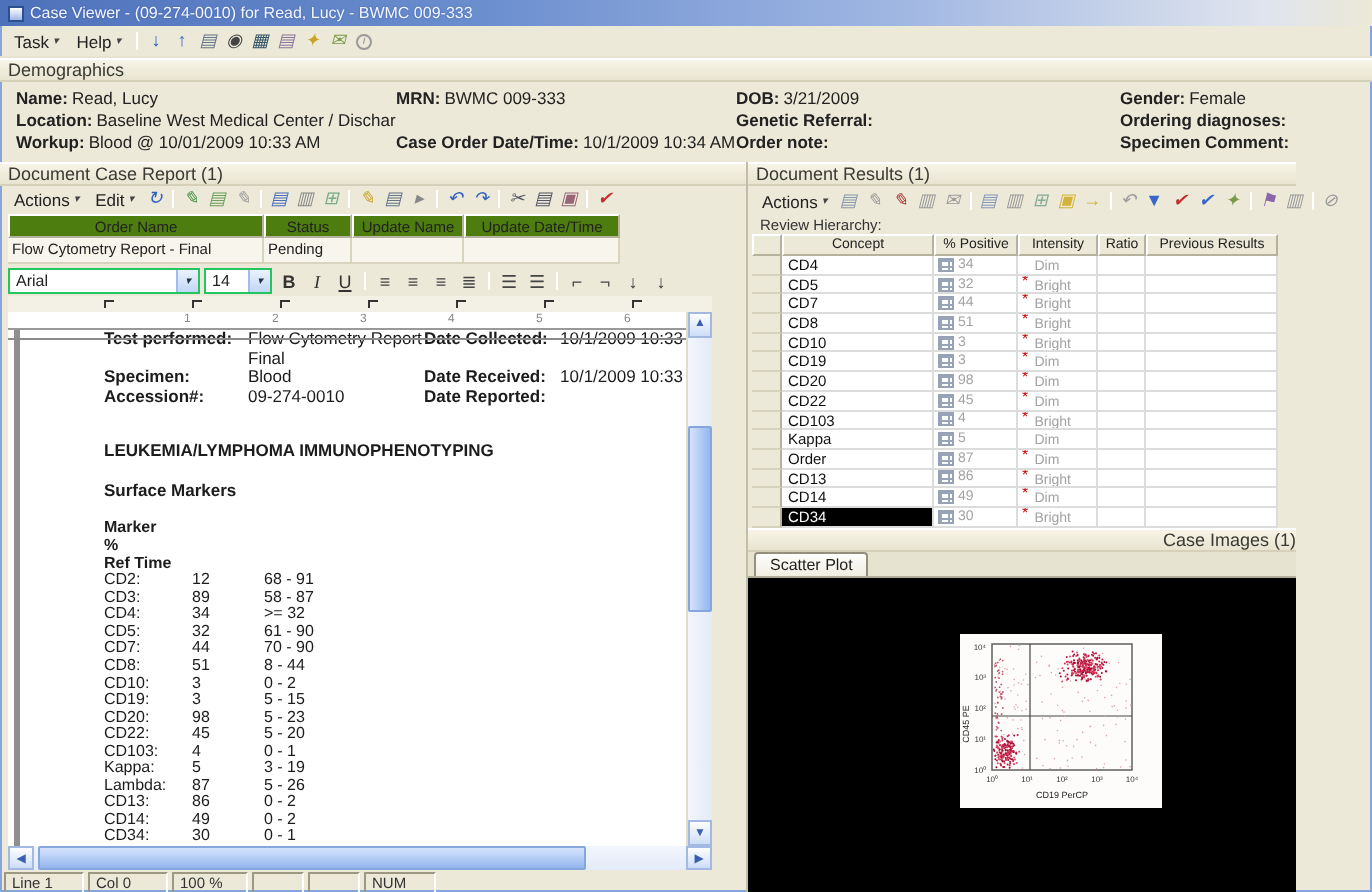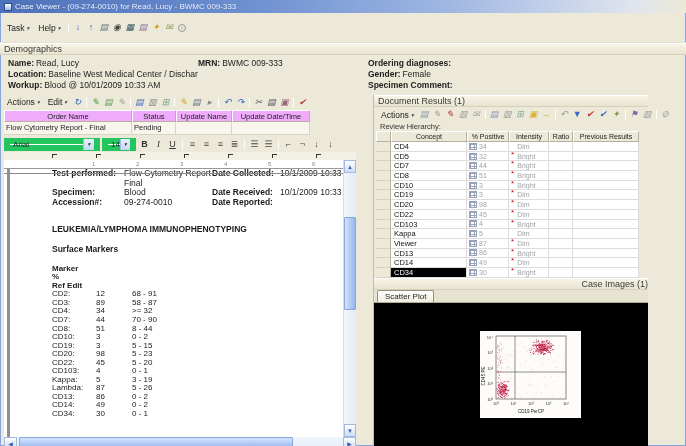--- a/index.html
+++ b/index.html
@@ -5,21 +5,21 @@
   html,body{margin:0;padding:0;background:#cfcaba;}
   *{box-sizing:border-box;}
   .screen{width:686px;height:446px;position:relative;background:#ece9d8;overflow:hidden;
     font-family:"Liberation Sans",sans-serif;color:#222;box-shadow:inset 0 0 0 1px #87a5dd;}
   
   .titlebar{height:13px;display:flex;align-items:center;gap:3px;padding:0 4px;
     background:linear-gradient(to right,#4e71bb 0%,#6b8ecf 35%,#9fb6e2 65%,#dfe4ee 92%,#ece9d8 100%);}
   .title-ico{width:8px;height:8px;background:linear-gradient(#fdfdfd,#9db8e8);border:1px solid #2c4f8f;}
   .titlebar .ttl{font-size:8px;color:#f4f7ff;white-space:nowrap;overflow:hidden;text-shadow:0 0 1px #3a5da8;}
   
-  .menubar{height:30px;display:flex;align-items:center;gap:1px;padding:0 3px;border-bottom:1px solid #e6e2d0;}
+  .menubar{height:16px;display:flex;align-items:center;gap:1px;padding:0 3px;border-bottom:1px solid #e6e2d0;}
   .menu-btn{display:flex;align-items:center;gap:2px;padding:0 4px;font-size:8.5px;color:#222;height:12px;}
   .dd{font-size:5.5px;color:#444;}
   .tbico{width:13px;height:12px;display:flex;align-items:center;justify-content:center;font-size:9px;line-height:1;}
   .tbico.circ i{border:1px solid currentColor;border-radius:50%;width:8px;height:8px;font-size:6px;display:flex;align-items:center;justify-content:center;}
   .tbsep{width:1px;height:9px;background:#c9c5af;border-right:1px solid #fff;margin:0 2px;}
   
   .sect{height:12px;line-height:11px;font-size:9px;color:#3a3a34;padding-left:4px;
     background:linear-gradient(#f7f4e7,#e8e4d1);border-top:1px solid #fff;border-bottom:1px solid #d5d0ba;}
   
   .demo{height:40px;display:grid;grid-template-columns:190px 170px 192px 1fr;padding:3px 0 0 8px;}
@@ -31,31 +31,31 @@
   .rpanel{width:275px;display:flex;flex-direction:column;border-left:1px solid #c2bda6;}
   
   .tabrow{height:13px;display:flex;align-items:flex-end;padding-left:3px;background:#e7e3d1;border-bottom:1px solid #b0ac97;}
   .tab{background:linear-gradient(#fefefc,#f1eee1);border:1px solid #93907d;border-bottom:none;
     border-radius:2px 2px 0 0;font-size:8px;padding:0 7px;height:12px;line-height:11px;color:#222;}
   .toolbar{height:14px;display:flex;align-items:center;padding-left:3px;}
   .toolbar2{height:15px;display:flex;align-items:center;padding-left:3px;}
   
   .otable{margin:1px 0 1px 4px;font-size:7.5px;}
   .ot-head,.ot-row{display:flex;}
-  .ot-head span{background:#f0abfc;border:1px solid #b5b19c;border-top-color:#fff;border-left-color:#fff;
+  .ot-head span{background:#4d7c0f;border:1px solid #b5b19c;border-top-color:#fff;border-left-color:#fff;
     height:12px;line-height:11px;text-align:center;overflow:hidden;white-space:nowrap;}
   .ot-row span{background:#f8f6ec;border-right:1px solid #d8d4c0;border-bottom:1px solid #d8d4c0;
     height:13px;line-height:12px;padding-left:2px;overflow:hidden;white-space:nowrap;}
   .ot-head span:nth-child(1),.ot-row span:nth-child(1){width:128px;}
   .ot-head span:nth-child(2),.ot-row span:nth-child(2){width:44px;}
   .ot-head span:nth-child(3),.ot-row span:nth-child(3){width:56px;}
   .ot-head span:nth-child(4),.ot-row span:nth-child(4){width:78px;}
   
   .fmtbar{height:16px;display:flex;align-items:center;gap:2px;padding-left:4px;}
-  .combo{background:#fff;border:6px solid #22c55e;height:13px;display:flex;align-items:center;font-size:8px;padding-left:3px;}
+  .combo{background:#fff;border:1px solid #22c55e;height:13px;display:flex;align-items:center;font-size:8px;padding-left:3px;}
   .combo .cbtn{margin-left:auto;width:11px;height:11px;background:linear-gradient(#eaf2fd,#c2d7f5);
     border-left:1px solid #9ebcf0;font-size:5.5px;display:flex;align-items:center;justify-content:center;color:#234;}
   .combo.font{width:96px;}.combo.size{width:34px;}
   .fbtn{width:13px;height:13px;display:flex;align-items:center;justify-content:center;font-size:9px;color:#333;}
   .fbtn.b{font-weight:bold;}.fbtn.i{font-style:italic;font-family:"Liberation Serif",serif;}.fbtn.u{text-decoration:underline;}
   
   .tabstrip{height:8px;position:relative;background:#f3f1e6;margin-left:4px;width:352px;}
   .tabstrip b{position:absolute;top:2px;width:5px;height:4px;border-left:1px solid #333;border-top:1px solid #333;}
   .tabstrip b:nth-of-type(1){left:48px}.tabstrip b:nth-of-type(2){left:92px}.tabstrip b:nth-of-type(3){left:136px}
   .tabstrip b:nth-of-type(4){left:180px}.tabstrip b:nth-of-type(5){left:224px}.tabstrip b:nth-of-type(6){left:268px}
@@ -185,32 +185,40 @@
     <div>
 
     <div class="dline"><b>Name:</b><span>Read, Lucy</span></div>
         <div class="dline"><b>Location:</b><span>Baseline West Medical Center / Discharged</span></div>
         <div class="dline"><b>Workup:</b><span>Blood @ 10/01/2009 10:33 AM</span></div>
       </div>
     <div>
 
     <div class="dline"><b>MRN:</b><span>BWMC 009-333</span></div>
         <div class="dline"><b></b><span></span></div>
+        <div class="dline"><b>Case Order Date/Time:</b><span>10/1/2009 10:34 AM</span></div>
       </div>
     <div>
 
-    <div class="dline"><b>Ordering diagnoses:</b><span></span></div>
-        <div class="dline"><b>Gender:</b><span>Female</span></div>
+    <div class="dline"><b>DOB:</b><span>3/21/2009</span></div>
+        <div class="dline"><b>Genetic Referral:</b><span></span></div>
+        <div class="dline"><b>Order note:</b><span></span></div>
+      </div>
+    <div>
+
+    <div class="dline"><b>Gender:</b><span>Female</span></div>
+        <div class="dline"><b>Ordering diagnoses:</b><span></span></div>
         <div class="dline"><b>Specimen Comment:</b><span></span></div>
       </div>
   </div>
 
   <div class="main">
 
     <div class="lpanel">
+      <div class="sect">Document Case Report (1)</div>
 
 
       <div class="toolbar">
         <span class="menu-btn">
           <span>Actions</span>
           <i class="dd">▾</i>
         </span>
         <span class="menu-btn">
           <span>Edit</span>
           <i class="dd">▾</i>
@@ -395,38 +403,43 @@
                 <span class="c2">09-274-0010</span>
                 <span class="c3">Date Reported:</span>
                 <span class="c4"></span>
               </div>
               <div class="dtitle">LEUKEMIA/LYMPHOMA IMMUNOPHENOTYPING</div>
               <div class="dsub">Surface Markers</div>
               <div class="mhead">
 
               <span>Marker</span>
                   <span>%</span>
-                  <span>Ref Edit</span>
+                  <span>Ref Time</span>
                 </div>
               <div>
 
               <div class="mrow">
                   <span>CD2:</span>
                   <span>12</span>
                   <span>68 - 91</span>
                 </div>
                   <div class="mrow">
                   <span>CD3:</span>
                   <span>89</span>
                   <span>58 - 87</span>
                 </div>
                   <div class="mrow">
                   <span>CD4:</span>
                   <span>34</span>
                   <span>&gt;= 32</span>
+                </div>
+                  <div class="mrow">
+                  <span>CD5:</span>
+                  <span>32</span>
+                  <span>61 - 90</span>
                 </div>
                   <div class="mrow">
                   <span>CD7:</span>
                   <span>44</span>
                   <span>70 - 90</span>
                 </div>
                   <div class="mrow">
                   <span>CD8:</span>
                   <span>51</span>
                   <span>8 - 44</span>
@@ -730,21 +743,21 @@
             </span>
             <span class="rcell rc-int">
               <em class="star" style="visibility: hidden;">*</em>
               <em class="gv">Dim</em>
             </span>
             <span class="rcell rc-ratio"></span>
             <span class="rcell rc-prev"></span>
           </div>
             <div class="rrow">
             <span class="rgut"></span>
-            <span class="rcell rc-concept">Viewer</span>
+            <span class="rcell rc-concept">Order</span>
             <span class="rcell rc-pos">
               <i class="calc"></i>
               <em class="gv">87</em>
             </span>
             <span class="rcell rc-int">
               <em class="star">*</em>
               <em class="gv">Dim</em>
             </span>
             <span class="rcell rc-ratio"></span>
             <span class="rcell rc-prev"></span>

